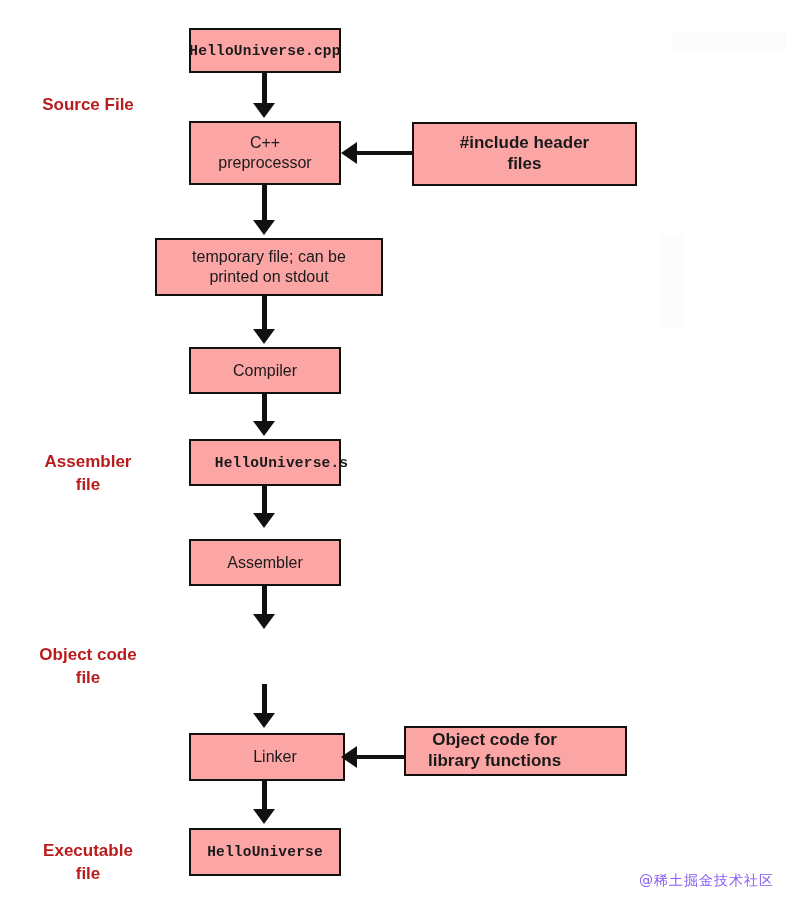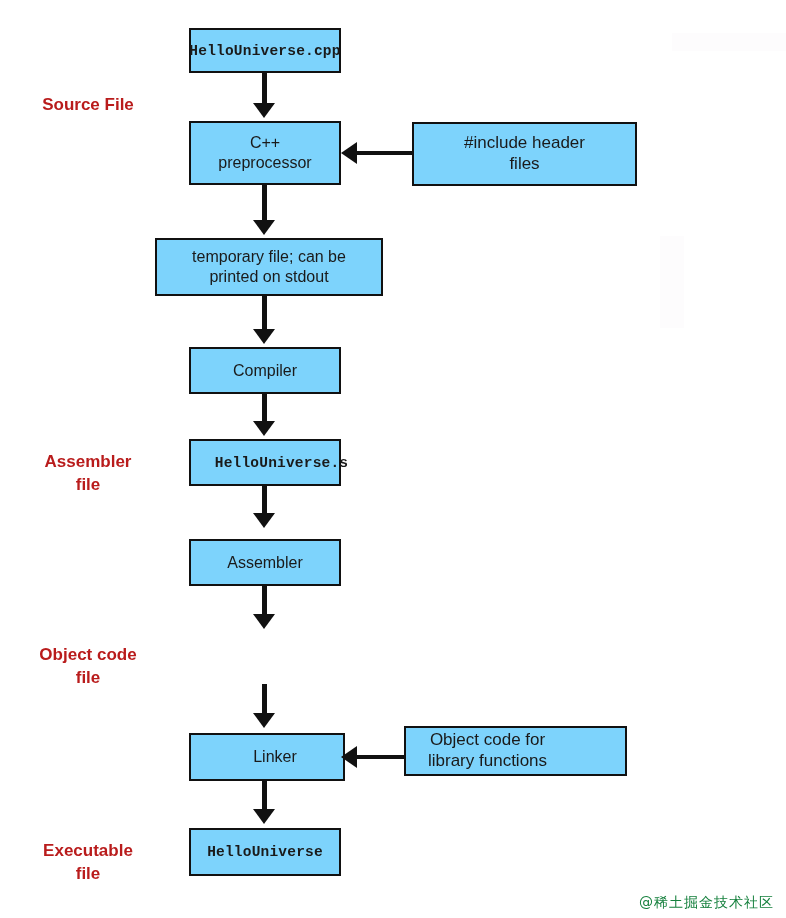--- a/index.html
+++ b/index.html
@@ -17,42 +17,42 @@
     height: 918px;
     background: #ffffff;
     overflow: hidden;
   }
 
   
   .box {
     position: absolute;
     box-sizing: border-box;
     border: 2px solid #111111;
-    background: #7dd3fc;
+    background: #fca5a5;
     display: flex;
     align-items: center;
     justify-content: center;
     text-align: center;
     color: #1a1a1a;
   }
   .box.proc {
     font-family: "Liberation Sans", sans-serif;
     font-weight: 400;
     font-size: 16px;
     line-height: 1.25;
   }
   .box.file {
     font-family: "Liberation Mono", monospace;
     font-weight: 700;
     font-size: 14.5px;
     letter-spacing: 0.2px;
   }
   .box.note {
     font-family: "Liberation Sans", sans-serif;
-    font-weight: 400;
+    font-weight: 700;
     font-size: 17px;
     line-height: 1.22;
     border-width: 2px;
   }
 
   
   .stage-label {
     position: absolute;
     font-family: "Liberation Sans", sans-serif;
     font-weight: 700;
@@ -91,24 +91,24 @@
     height: 0;
     border-top: 11px solid transparent;
     border-bottom: 11px solid transparent;
     border-right: 16px solid #111111;
   }
 
   
   .watermark {
     position: absolute;
     right: 12px;
-    bottom: 6px;
+    bottom: 28px;
     font-family: "DejaVu Sans", sans-serif;
     font-size: 14px;
-    color: #15803d;
+    color: #8b5cf6;
     letter-spacing: 1px;
     user-select: none;
   }
   .wm-ghost {
     position: absolute;
     background: #fdfcfd;
   }
 </style>
 </head>
 <body>

